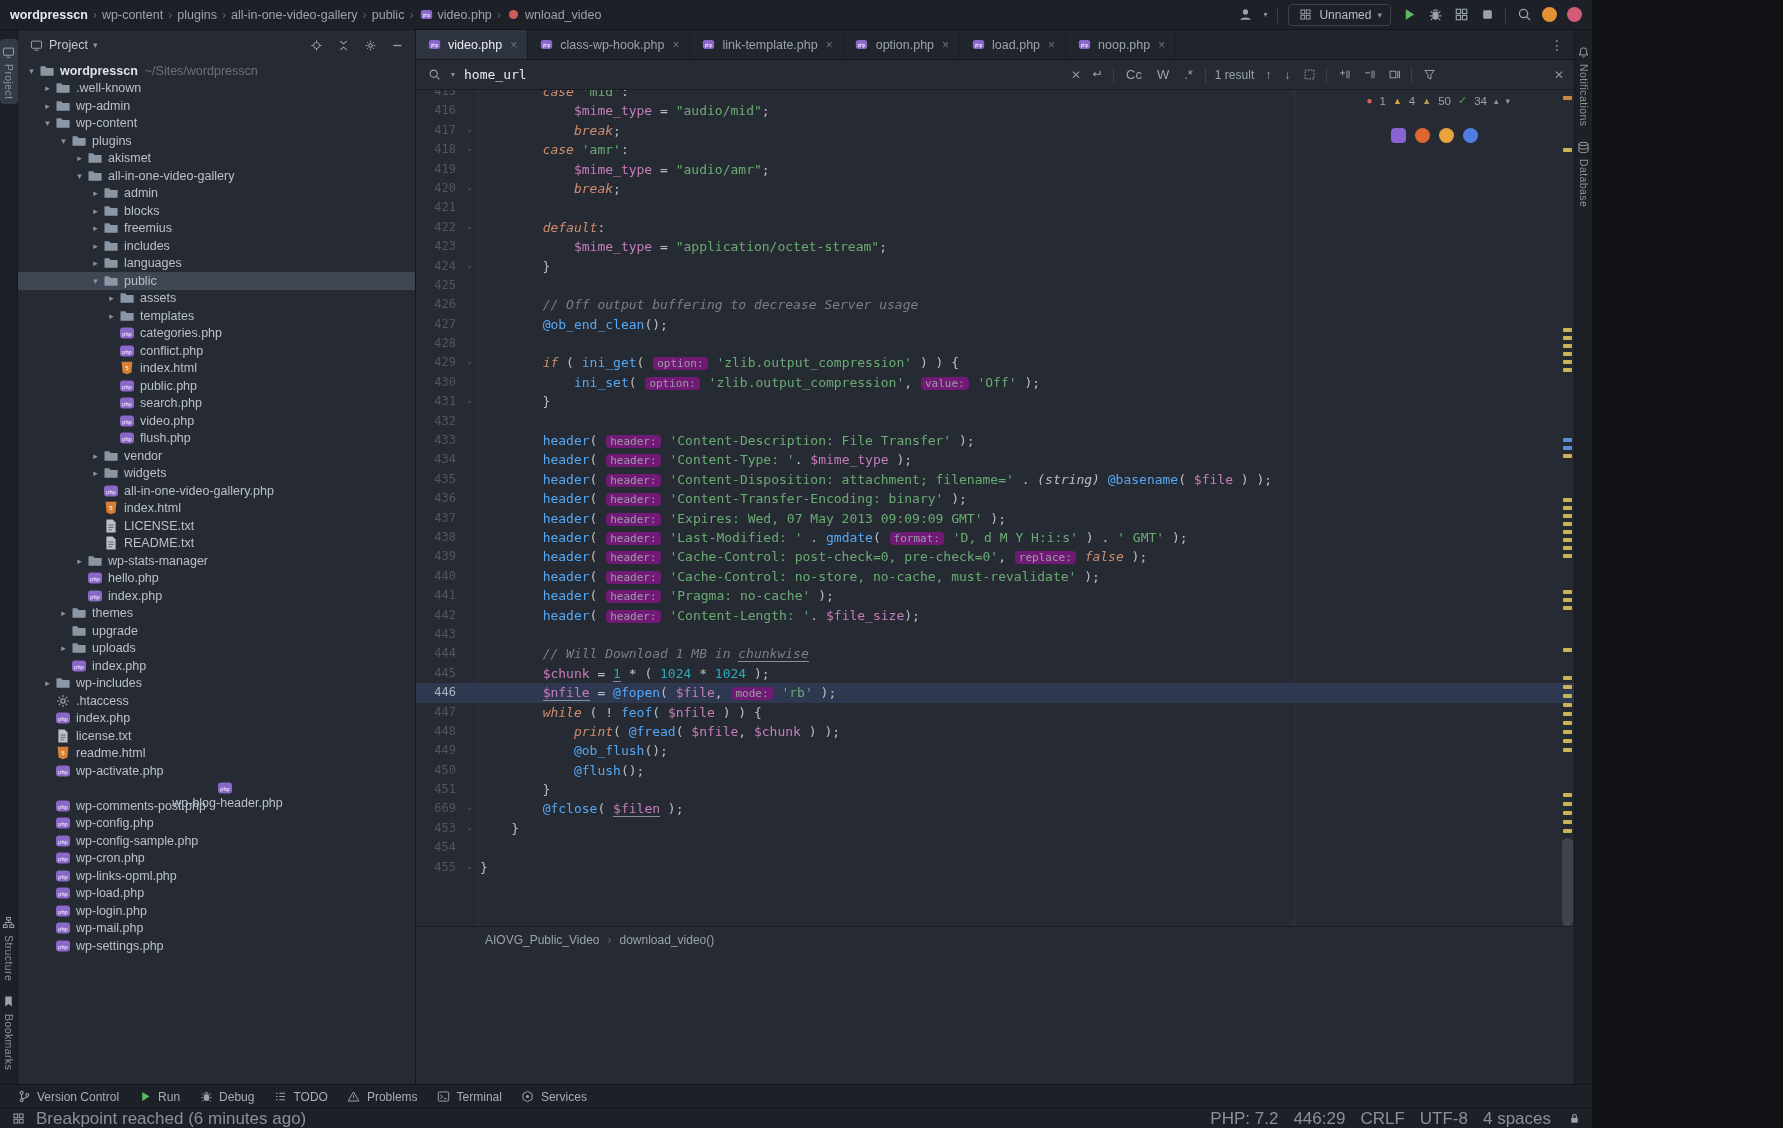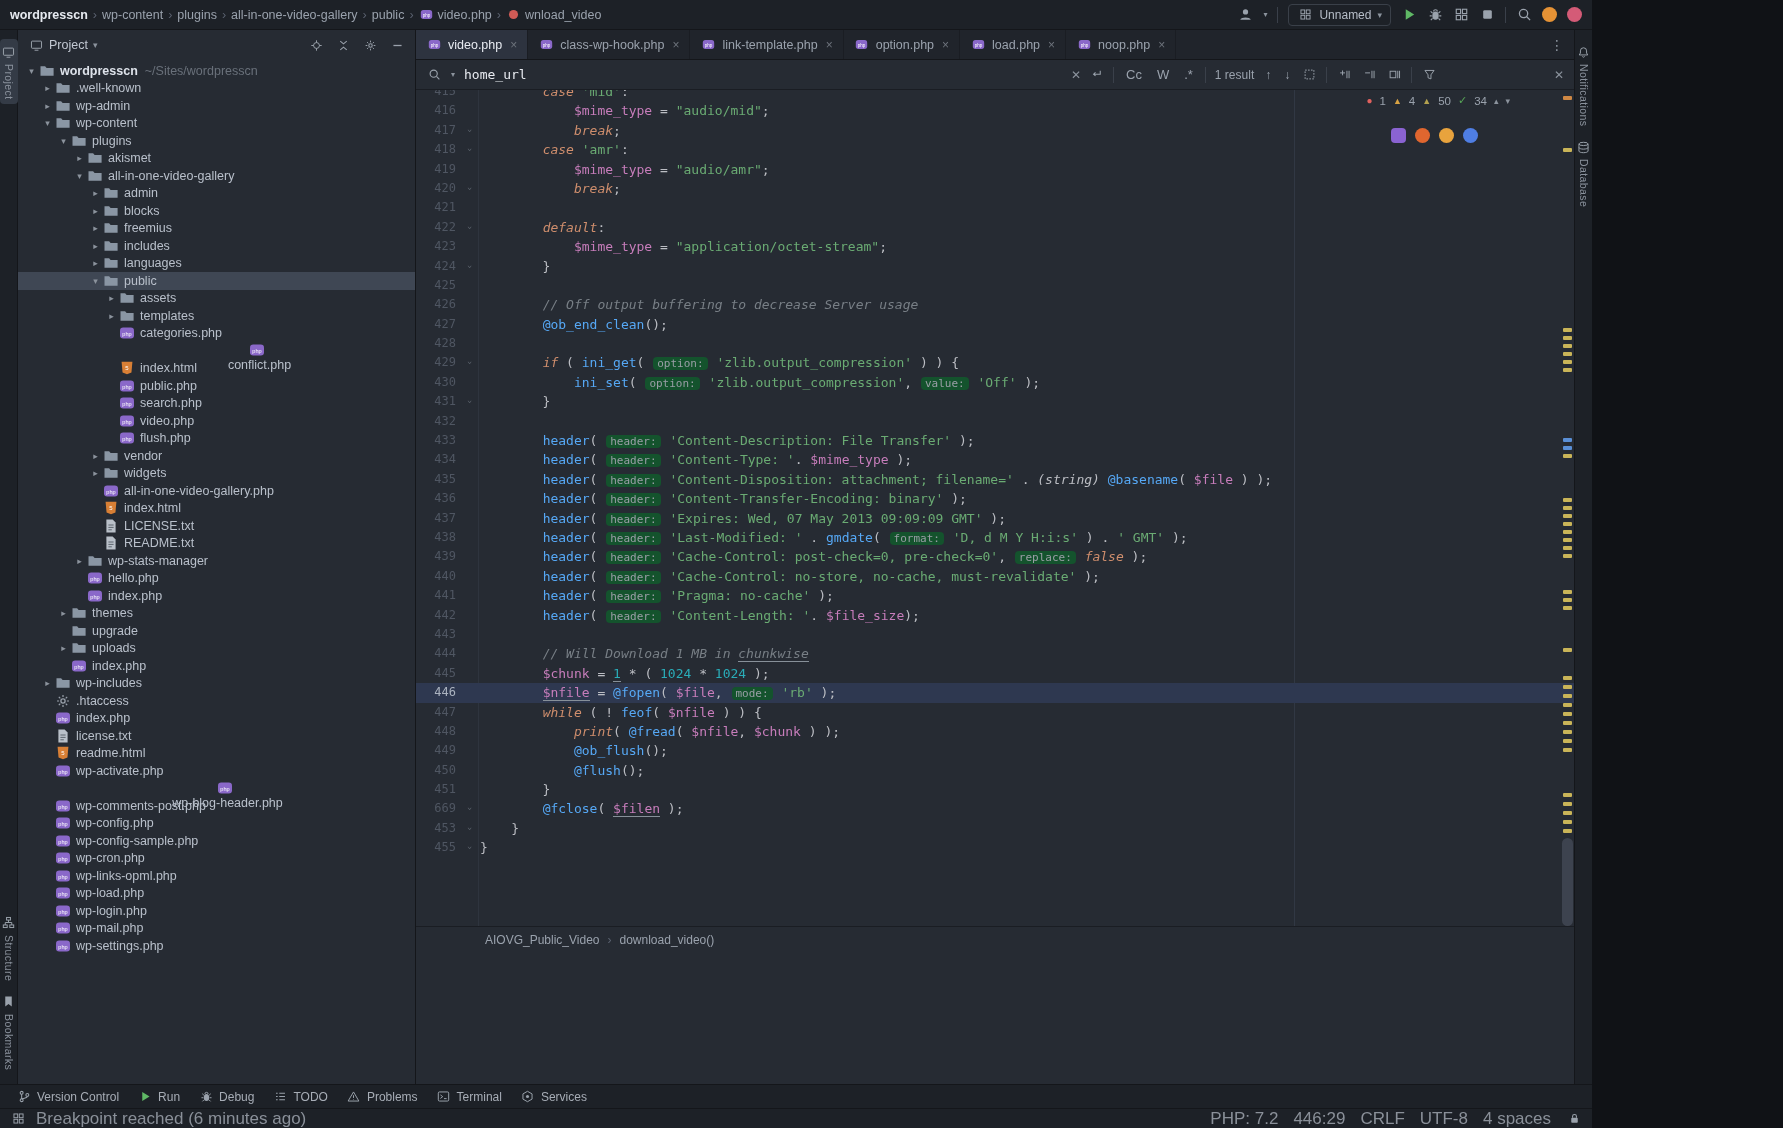--- a/index.html
+++ b/index.html
@@ -70,21 +70,21 @@
   .foldbox span{transform:rotate(90deg)}
   .codeline{flex:1}
   .t-p{color:#bcbec4}
   .t-k{color:#cf8e6d;font-style:italic}
   .t-s{color:#6aab73}
   .t-v{color:#c77dbb}
   .t-f{color:#56a8f5}
   .t-d{color:#2aacb8}
   .t-c{color:#787f86;font-style:italic}
   .t-x{color:#bcbec4;font-style:italic}
-  .t-h{background:#14532d;color:#9a9ea6;border-radius:4px;padding:0 4px;font-size:11px;font-style:normal;margin:0 1px}
+  .t-h{background:#701a75;color:#9a9ea6;border-radius:4px;padding:0 4px;font-size:11px;font-style:normal;margin:0 1px}
   .t-u{border-bottom:1px solid #879099}
 
   .inspect{position:absolute;top:4px;right:64px;display:flex;align-items:center;gap:7px;font-size:11.5px;color:#9aa2ad}
   .insp-err{color:#e0615e;font-size:10px}
   .insp-warn{color:#d9a343;font-size:9px}
   .insp-weak{color:#b3a14f;font-size:9px}
   .insp-ok{color:#57a657;font-size:11px}
   .insp-nav{color:#8b939d;font-size:9px}
   .browsers{position:absolute;top:38px;right:96px;display:flex;gap:9px}
   .bicon{width:15px;height:15px;border-radius:50%}
@@ -411,21 +411,21 @@
           <div class="trow" style="padding-left: 86px;">
             <span class="arrow"></span>
             <span class="ticon">
               <svg viewBox="0 0 16 16">
                 <rect x="1" y="2.6" width="14" height="10.8" rx="3.2" fill="#8a68c9"></rect>
                 <text x="8" y="10.6" text-anchor="middle" font-size="5.6" fill="#fff" font-family="sans-serif">php</text>
               </svg>
             </span>
             <span class="lbl">categories.php</span>
           </div>
-          <div class="trow" style="padding-left: 86px; flex-direction: column;">
+          <div class="trow" style="padding-left: 86px;">
             <span class="arrow"></span>
             <span class="ticon">
               <svg viewBox="0 0 16 16">
                 <rect x="1" y="2.6" width="14" height="10.8" rx="3.2" fill="#8a68c9"></rect>
                 <text x="8" y="10.6" text-anchor="middle" font-size="5.6" fill="#fff" font-family="sans-serif">php</text>
               </svg>
             </span>
             <span class="lbl">conflict.php</span>
           </div>
           <div class="trow" style="padding-left: 86px;">
@@ -926,20 +926,21 @@
               <div class="cl"><span class="lnbox">444</span><span class="foldbox"></span><span class="codeline"><span class="t-p">        </span><span class="t-c">// Will Download 1 MB in </span><span class="t-c t-u">chunkwise</span></span></div>
               <div class="cl"><span class="lnbox">445</span><span class="foldbox"></span><span class="codeline"><span class="t-p">        </span><span class="t-v">$chunk</span><span class="t-p"> = </span><span class="t-d t-u">1</span><span class="t-p"> * ( </span><span class="t-d">1024</span><span class="t-p"> * </span><span class="t-d">1024</span><span class="t-p"> );</span></span></div>
               <div class="cl cur"><span class="lnbox">446</span><span class="foldbox"></span><span class="codeline"><span class="t-p">        </span><span class="t-v t-u">$nfile</span><span class="t-p"> = </span><span class="t-f">@fopen</span><span class="t-p">( </span><span class="t-v">$file</span><span class="t-p">, </span><span class="t-h">mode:</span><span class="t-p"> </span><span class="t-s">'rb'</span><span class="t-p"> );</span></span></div>
               <div class="cl"><span class="lnbox">447</span><span class="foldbox"></span><span class="codeline"><span class="t-p">        </span><span class="t-k">while</span><span class="t-p"> ( ! </span><span class="t-f">feof</span><span class="t-p">( </span><span class="t-v">$nfile</span><span class="t-p"> ) ) {</span></span></div>
               <div class="cl"><span class="lnbox">448</span><span class="foldbox"></span><span class="codeline"><span class="t-p">            </span><span class="t-k">print</span><span class="t-p">( </span><span class="t-f">@fread</span><span class="t-p">( </span><span class="t-v">$nfile</span><span class="t-p">, </span><span class="t-v">$chunk</span><span class="t-p"> ) );</span></span></div>
               <div class="cl"><span class="lnbox">449</span><span class="foldbox"></span><span class="codeline"><span class="t-p">            </span><span class="t-f">@ob_flush</span><span class="t-p">();</span></span></div>
               <div class="cl"><span class="lnbox">450</span><span class="foldbox"></span><span class="codeline"><span class="t-p">            </span><span class="t-f">@flush</span><span class="t-p">();</span></span></div>
               <div class="cl"><span class="lnbox">451</span><span class="foldbox"></span><span class="codeline"><span class="t-p">        }</span></span></div>
               <div class="cl"><span class="lnbox">669</span><span class="foldbox"><span>›</span></span><span class="codeline"><span class="t-p">        </span><span class="t-f">@fclose</span><span class="t-p">( </span><span class="t-v t-u">$filen</span><span class="t-p"> );</span></span></div>
               <div class="cl"><span class="lnbox">453</span><span class="foldbox"><span>›</span></span><span class="codeline"><span class="t-p">    }</span></span></div>
+              <div class="cl"><span class="lnbox">454</span><span class="foldbox"></span><span class="codeline"></span></div>
               <div class="cl"><span class="lnbox">455</span><span class="foldbox"><span>›</span></span><span class="codeline"><span class="t-p">}</span></span></div>
             </div>
 
           <div class="inspect">
             <span class="insp-err">●</span>
               <span>1</span>
             <span class="insp-warn">▲</span>
               <span>4</span>
             <span class="insp-weak">▲</span>
               <span>50</span>

